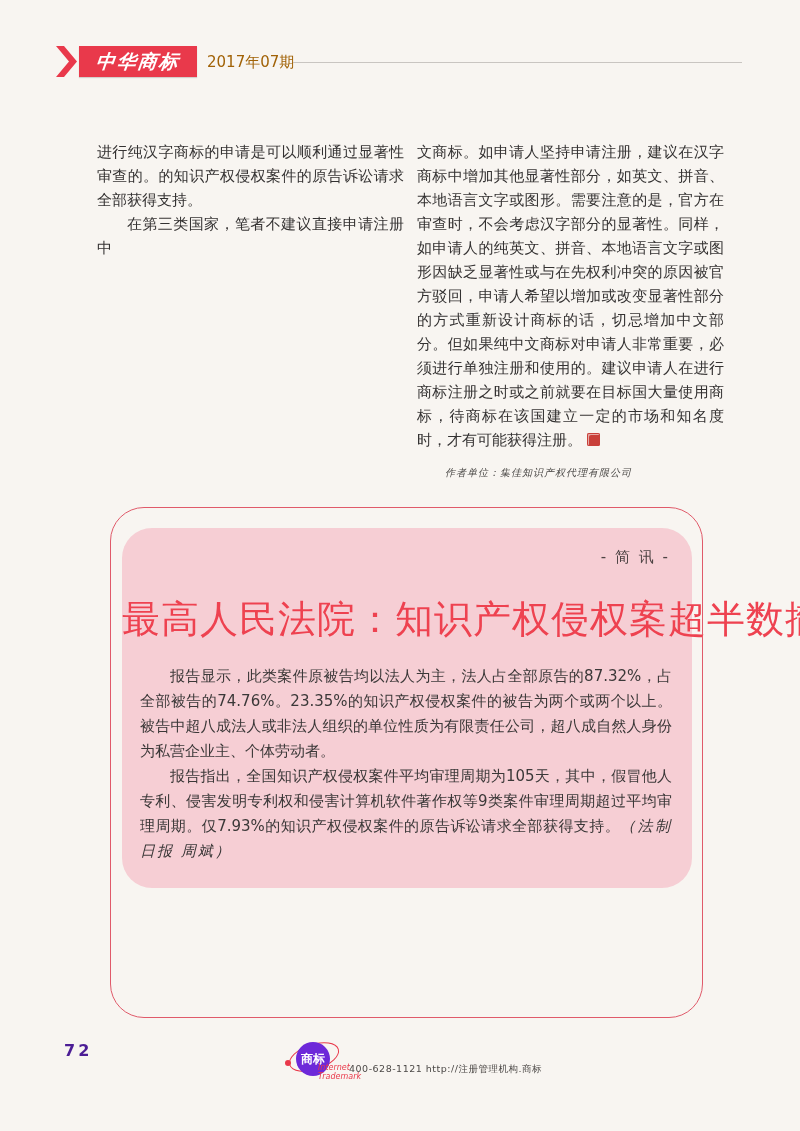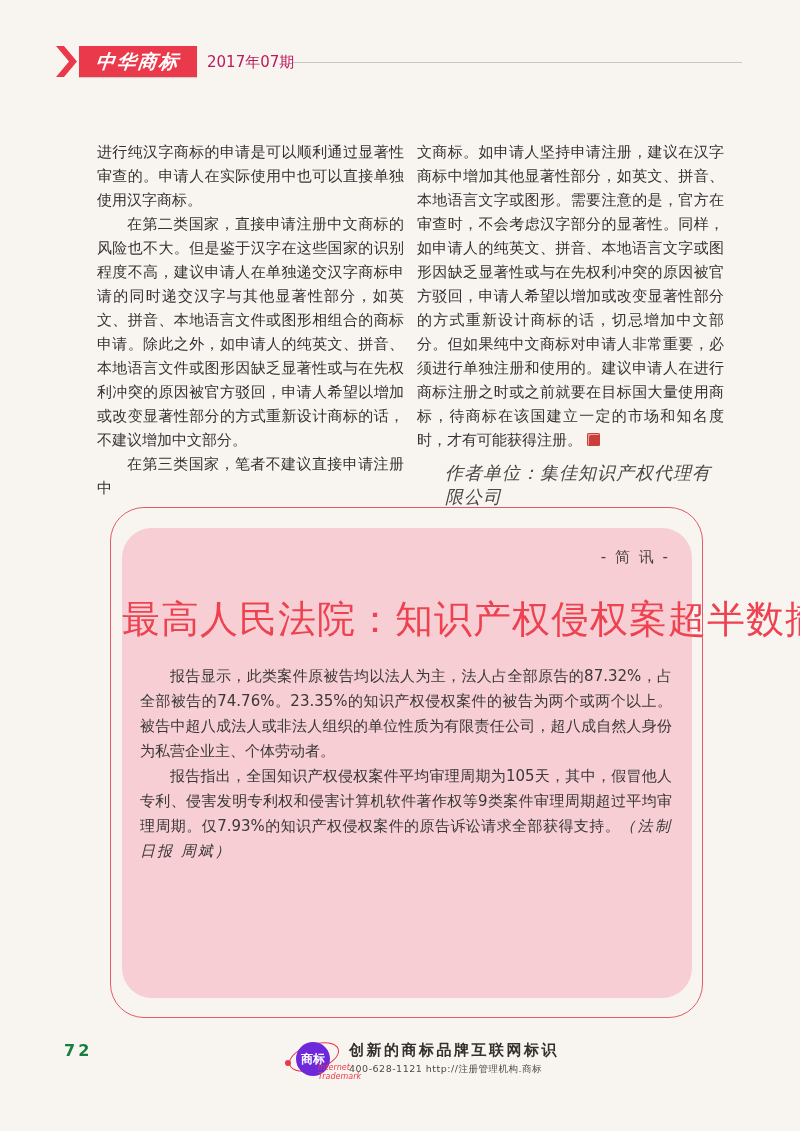--- a/index.html
+++ b/index.html
@@ -17,67 +17,67 @@
   .hdr-chevron { position:absolute; left:56px; top:46px; }
   .hdr-flag {
     position:absolute; left:79px; top:46px; width:118px; height:31px;
     background:#e9394b; display:flex; align-items:center; justify-content:center;
     box-shadow: 0 1px 1px rgba(0,0,0,.15);
   }
   .hdr-flag span {
     color:#fff; font-family:"DejaVu Serif", serif; font-style:italic; font-weight:bold;
     font-size:19px; letter-spacing:2px; transform: skewX(-6deg);
   }
-  .hdr-issue { position:absolute; left:207px; top:53px; font-size:15px; color:#be185d; }
+  .hdr-issue { position:absolute; left:207px; top:53px; font-size:15px; color:#a16207; }
   .hdr-rule  { position:absolute; left:293px; top:62px; width:449px; height:1px; background:#c9c5c1; }
 
   
   .col { position:absolute; top:140px; width:307px; font-size:15px; line-height:24px;
          text-align:justify; color:#343232; }
   .col-left  { left:97px; }
   .col-right { left:417px; }
   .col p.ind { text-indent:2em; }
   .seal {
     display:inline-block; width:13px; height:13px; margin-left:5px; vertical-align:-1px;
     background:#c9403a; border-radius:2px;
     box-shadow: inset 0 0 0 1px #c9403a, inset 2px 2px 0 0 rgba(255,255,255,.55);
   }
   .author-line {
-    margin-top:9px; padding-left:28px; font-size:18px; color:#4a4846;
+    margin-top:9px; padding-left:28px; font-size:10px; color:#4a4846;
     font-family:"DejaVu Serif", serif; font-style:italic; text-align:left;
     letter-spacing:1px;
   }
 
   
   .brief-outline {
     position:absolute; left:110px; top:507px; width:593px; height:511px;
     border:1.5px solid #e05a6a; border-radius:34px; background:transparent;
   }
   .brief-fill {
-    position:absolute; left:122px; top:528px; width:570px; height:470px;
+    position:absolute; left:122px; top:528px; width:570px; height:360px;
     background:#f6ced4; border-radius:30px;
   }
   .brief-tag {
     position:absolute; right:22px; top:20px; font-size:15px; color:#4d4343; letter-spacing:2px;
   }
   .brief-title {
     position:absolute; left:0; top:66px; width:100%; text-align:center;
     font-size:38px; color:#ee4250; letter-spacing:1px; white-space:nowrap;
     text-shadow: 0 0 1px rgba(255,255,255,.35);
   }
   .brief-body {
     position:absolute; left:18px; top:136px; width:532px;
     font-size:15px; line-height:25px; text-align:justify; color:#3b3838;
   }
   .brief-body p { text-indent:2em; }
   .brief-source { font-family:"DejaVu Serif", serif; font-style:italic; letter-spacing:2px; }
 
   
   .pg-num { position:absolute; left:64px; top:1041px; font-size:16px; font-weight:bold;
-            letter-spacing:3px; color:#15803d; }
+            letter-spacing:3px; color:#4c1d95; }
   .f-logo { position:absolute; left:288px; top:1038px; width:52px; height:44px; }
   .f-globe {
     position:absolute; left:8px; top:4px; width:34px; height:34px; border-radius:50%;
     background:#6d28d9; display:flex; align-items:center; justify-content:center;
   }
   .f-globe span { color:#fff; font-size:12px; font-weight:bold; }
   .f-orbit {
     position:absolute; left:0; top:6px; width:52px; height:26px;
     border:1.5px solid #e9394b; border-radius:50%; transform:rotate(-18deg);
   }
@@ -100,22 +100,21 @@
   <svg class="hdr-chevron" width="22" height="31" viewBox="0 0 22 31">
     <polygon points="0,0 8,0 21,15.5 8,31 0,31 13,15.5" fill="#e9394b"></polygon>
   </svg>
   <div class="hdr-flag">
     <span>中华商标</span>
   </div>
   <div class="hdr-issue">2017年07期</div>
   <div class="hdr-rule"></div>
 
   <div class="col col-left">
-    <p>进行纯汉字商标的申请是可以顺利通过显著性审查的。申请人在实际使用中也可以直接单独使用汉字商标。</p>
-    <p class="ind">在第二类国家，直接申请注册中文商标的风险也不大。但是鉴于汉字在这些国家的识别程度不高，建议申请人在单独递交汉字商标申请的同时递交汉字与其他显著性部分，如英文、拼音、本地语言文件或图形相组合的商标申请。除此之外，如申请人的纯英文、拼音、本地语言文件或图形因缺乏显著性或与在先权利冲突的原因被官方驳回，申请人希望以增加或改变显著性部分的方式重新设计商标的话，不建议增加中文部分。</p>
+    <p>进行纯汉字商标的申请是可以顺利通过显著性审查的。的知识产权侵权案件的原告诉讼请求全部获得支持。</p>
     <p class="ind">在第三类国家，笔者不建议直接申请注册中</p>
   </div>
 
   <div class="col col-right">
     <p><span>文商标。如申请人坚持申请注册，建议在汉字商标中增加其他显著性部分，如英文、拼音、本地语言文字或图形。需要注意的是，官方在审查时，不会考虑汉字部分的显著性。同样，如申请人的纯英文、拼音、本地语言文字或图形因缺乏显著性或与在先权利冲突的原因被官方驳回，申请人希望以增加或改变显著性部分的方式重新设计商标的话，切忌增加中文部分。但如果纯中文商标对申请人非常重要，必须进行单独注册和使用的。建议申请人在进行商标注册之时或之前就要在目标国大量使用商标，待商标在该国建立一定的市场和知名度时，才有可能获得注册。</span><span class="seal"></span></p>
     <p class="author-line">作者单位：集佳知识产权代理有限公司</p>
   </div>
 
   <div class="brief-outline"></div>
   <div class="brief-fill">
@@ -130,16 +129,15 @@
   <div class="pg-num">72</div>
 
   <div class="f-logo">
     <div class="f-orbit"></div>
     <div class="f-globe">
       <span>商标</span>
     </div>
     <div class="f-dot"></div>
   </div>
   <div class="f-logo-sub">Internet Trademark</div>
-  <div class="f-slogan">创新的商标品牌互联网标识</div>
   <div class="f-contact">400-628-1121 http://注册管理机构.商标</div>
 
 </div>
 
 </body></html>

